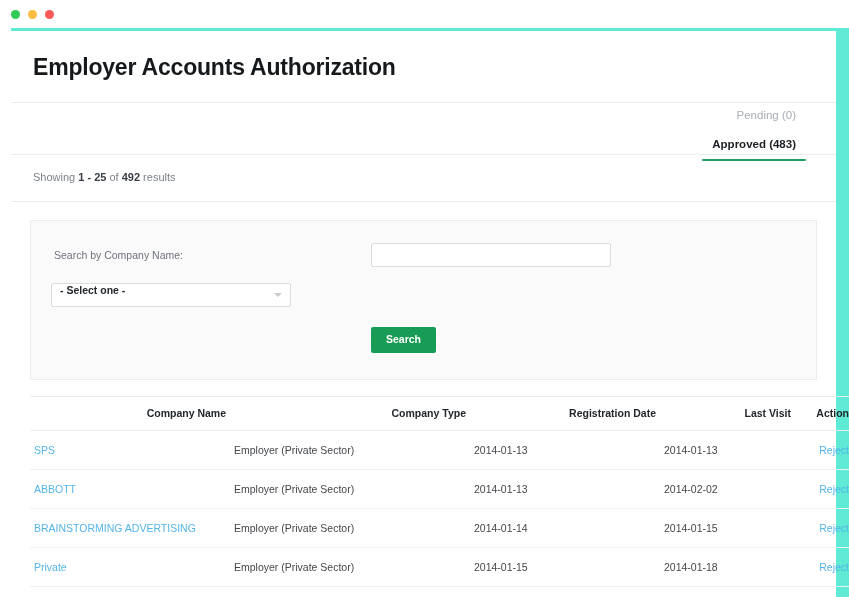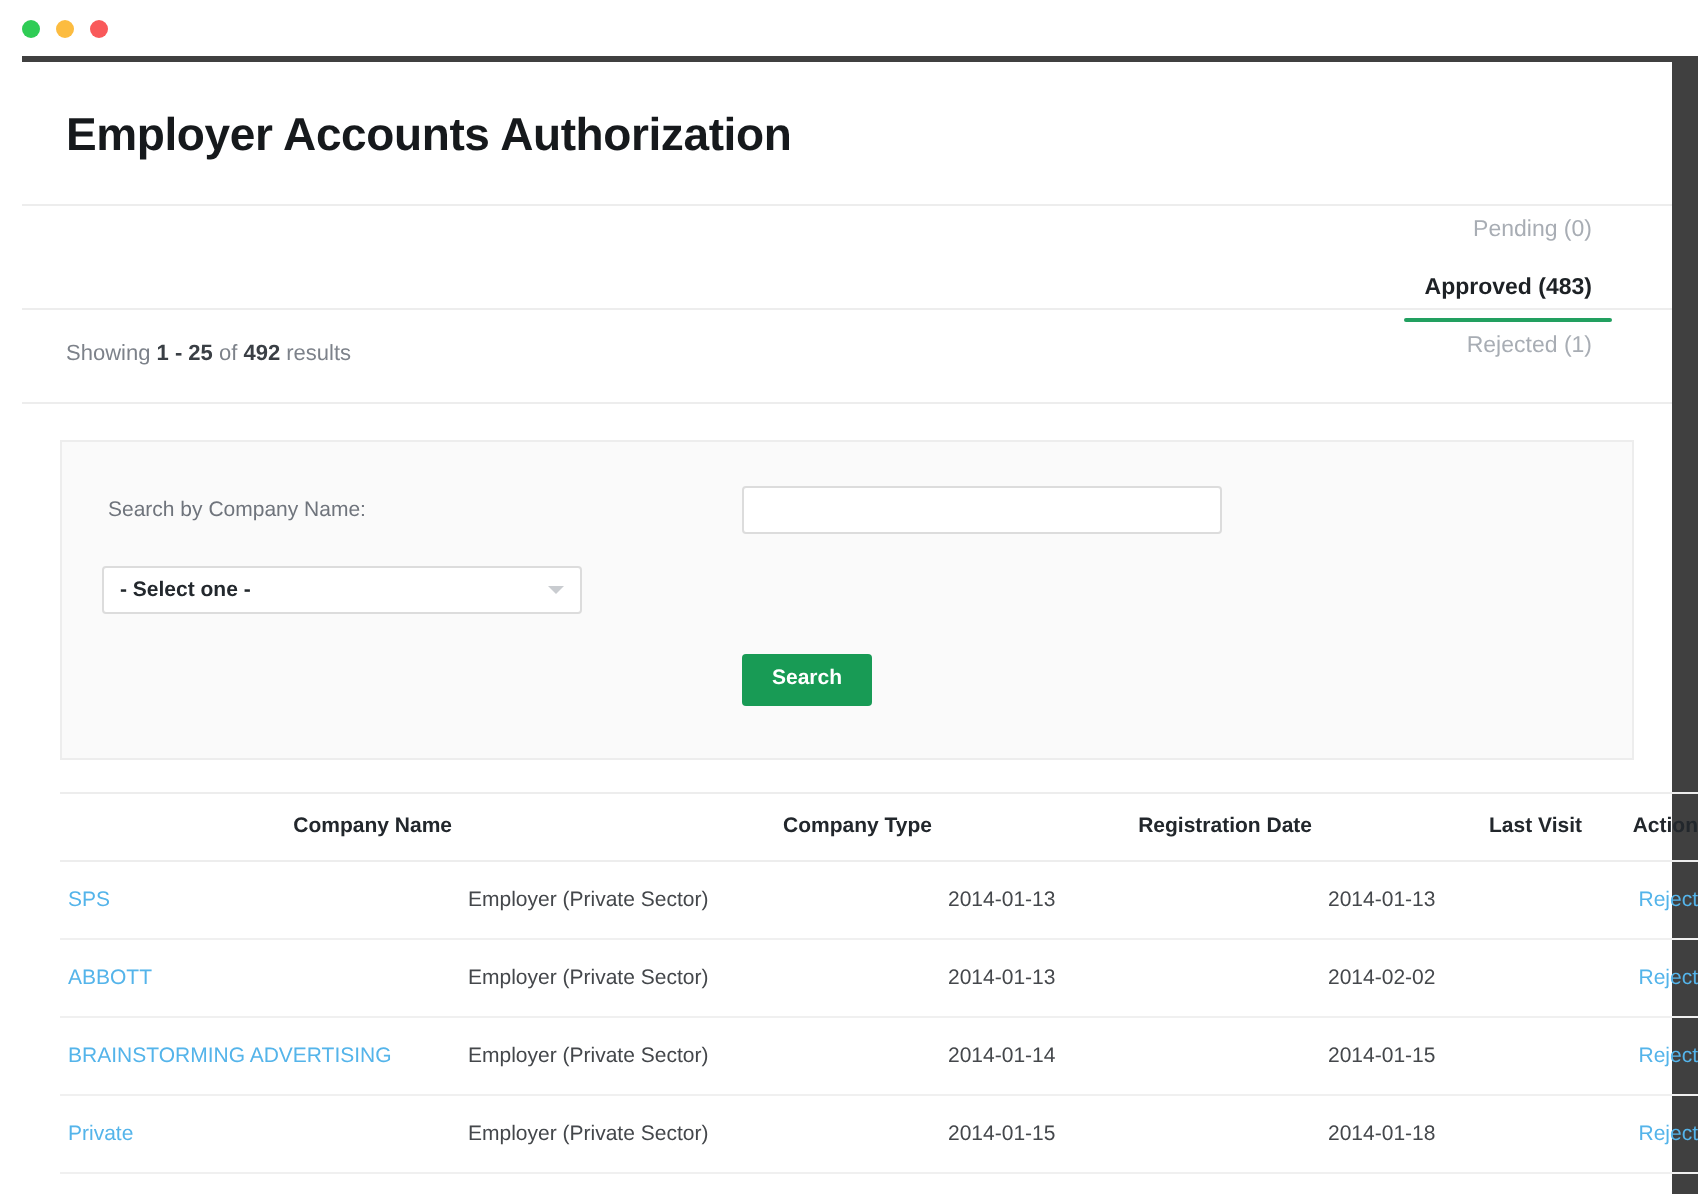--- a/index.html
+++ b/index.html
@@ -44,21 +44,21 @@
   .dot-yellow { background: #fcbc40; }
   .dot-red    { background: #f9595a; }
 
   
   .viewport {
     position: absolute;
     left: 11px;
     top: 28px;
     width: 838px;
     height: 569px;
-    background: #404040;
+    background: #5eead4;
     overflow: hidden;
   }
   .page-card {
     position: absolute;
     left: 0px;
     top: 3px;
     width: 825px;
     background: #ffffff;
     min-height: 600px;
   }
@@ -162,21 +162,20 @@
     outline: none;
   }
   .select-box {
     position: relative;
     width: 240px;
     height: 24px;
     border: 1px solid #dcdcdc;
     border-radius: 2px;
     background: #ffffff;
     display: flex;
-    align-items: center;
     padding: 0 8px;
     cursor: pointer;
   }
   .select-value {
     font-size: 10.5px;
     font-weight: bold;
     color: #23282d;
   }
   .select-caret {
     position: absolute;
@@ -267,21 +266,20 @@
     <div class="page-card">
 
       <div class="page-header">
         <h1 class="page-title">Employer Accounts Authorization</h1>
       </div>
 
       <div class="tabs-wrap">
         <div class="tabs">
           <button class="tab">Pending (0)</button>
           <button class="tab is-active">Approved (483)</button>
-          <button class="tab">Rejected (1)</button>
         </div>
       </div>
 
       <div class="results-bar">
         <span>Showing </span><b>1 - 25</b><span> of </span><b>492</b><span> results</span>
       </div>
 
       <div class="search-panel-wrap">
         <div class="search-panel">
 

